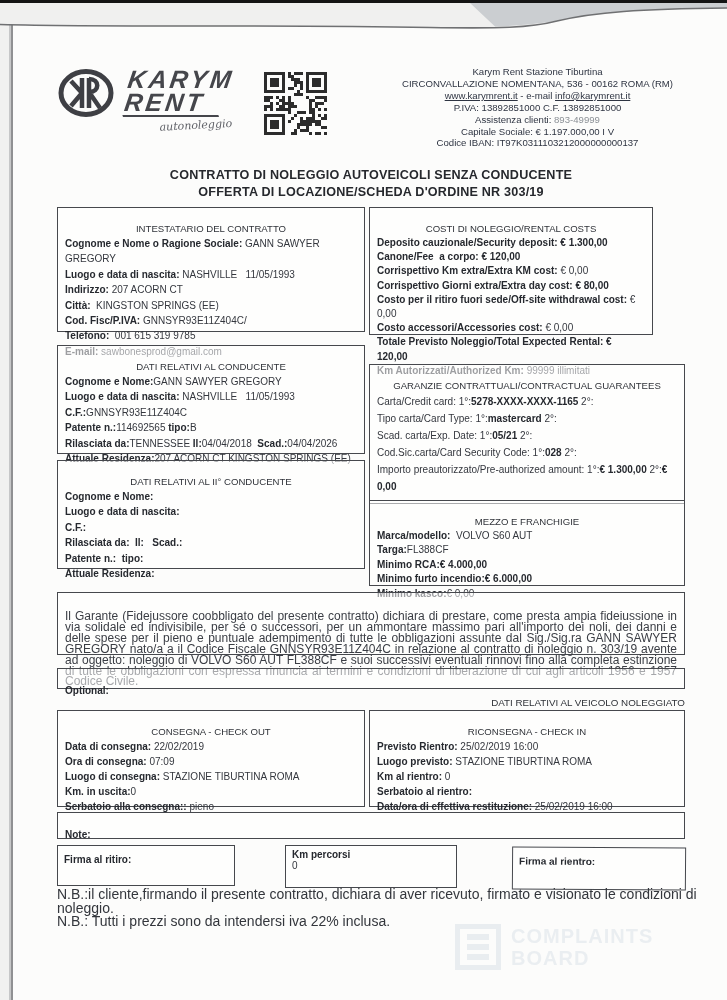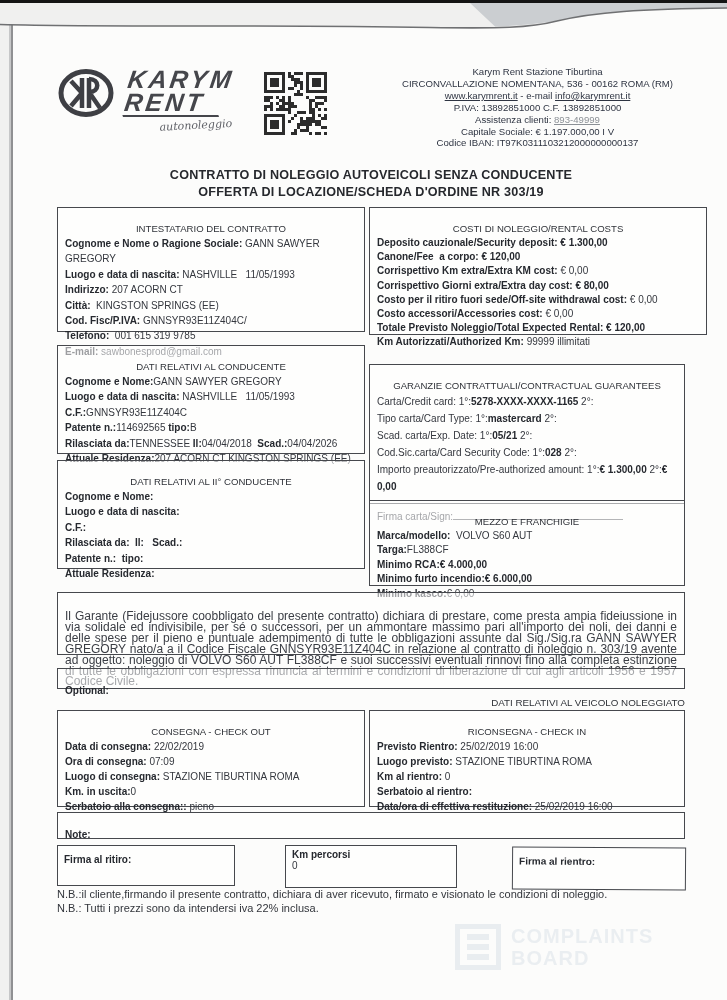--- a/index.html
+++ b/index.html
@@ -13,21 +13,21 @@
   .logo{position:absolute;left:58px;top:68px;display:flex;align-items:flex-start;}
   .wordmark{margin-left:10px;transform:skewX(-8deg);}
   .wm-line{font-weight:bold;font-style:italic;font-size:25px;line-height:23px;letter-spacing:3px;color:#45464b;}
   .wm-tail{width:96px;height:2px;background:#45464b;margin-top:1px;transform:skewX(25deg);}
   .tagline{font-family:"DejaVu Serif",serif;font-style:italic;font-size:11px;color:#606268;
            text-align:right;margin-top:3px;transform:rotate(-3deg);}
   .qr{position:absolute;left:264px;top:72px;}
   .company{position:absolute;left:385px;top:66px;width:305px;text-align:center;
            font-size:9.6px;line-height:11.9px;color:#2e3442;}
   .company .lnk{text-decoration:underline;}
-  .company .muted{color:#8b9096;text-decoration:underline;}
+  .company .muted{color:#8b9096;}
   
   .doc-title{position:absolute;left:57px;top:167px;width:628px;text-align:center;
              font-weight:bold;font-size:12.6px;line-height:17px;color:#26282d;letter-spacing:.2px;}
   
   .fbox{position:absolute;border:1.5px solid #46484d;box-sizing:border-box;
         padding:14px 7px 0 7px;background:rgba(255,255,255,.55);}
   .fbox-title{text-align:center;font-size:9.6px;color:#2f3238;margin:1px 0 2px 0;font-weight:normal;}
   .kv-row{font-size:10px;line-height:15.4px;color:#34373e;white-space:pre-wrap;}
   .tight .kv-row{line-height:14.2px;}
   .mid .kv-row{line-height:14.4px;}
@@ -38,21 +38,21 @@
   .seg-v{font-weight:normal;}
   .sign-row{font-size:10px;margin-top:14px;color:#34373e;}
   .sign-line{display:inline-block;width:170px;border-bottom:1px solid #5a5c60;height:10px;}
   .para{font-size:12px;line-height:10.9px;text-align:justify;color:#3a3d44;padding-top:4px;}
   .opt-label,.note-label{font-size:10px;font-weight:bold;color:#26292f;padding-top:2px;}
   .section-heading{position:absolute;left:57px;top:697px;width:628px;text-align:right;
                    font-size:9.8px;color:#2f3238;}
   .sigbox{position:absolute;border:1.5px solid #46484d;box-sizing:border-box;padding:3px 6px;background:rgba(255,255,255,.5);}
   .sigbox .lbl{font-size:10px;font-weight:bold;color:#26292f;}
   .sigbox .val{font-size:10px;color:#34373e;}
-  .footnotes{position:absolute;left:57px;top:888px;width:640px;font-size:11px;line-height:13.5px;color:#33363c;}
+  .footnotes{position:absolute;left:57px;top:888px;width:640px;font-size:14px;line-height:13.5px;color:#33363c;}
   
   .watermark{position:absolute;left:455px;top:924px;display:flex;align-items:center;opacity:.55;}
   .wmk-logo{width:46px;height:46px;border:5px solid #dbe1e8;box-sizing:border-box;margin-right:10px;
             display:flex;align-items:center;justify-content:center;}
   .wmk-bars{width:22px;height:26px;background:
      linear-gradient(180deg,#dbe1e8 0 6px,transparent 6px 10px,#dbe1e8 10px 16px,transparent 16px 20px,#dbe1e8 20px 26px);}
   .wmk-text{font-weight:bold;font-size:20px;line-height:22px;letter-spacing:1px;color:#dde3e9;}
 </style>
 </head>
 <body>
@@ -235,21 +235,21 @@
     <div>
         <div class="kv-row"><span class="seg-l">Cognome e Nome o Ragione Sociale:</span><span class="seg-v"> GANN SAWYER GREGORY</span></div>
         <div class="kv-row"><span class="seg-l">Luogo e data di nascita:</span><span class="seg-v"> NASHVILLE   11/05/1993</span></div>
         <div class="kv-row"><span class="seg-l">Indirizzo:</span><span class="seg-v"> 207 ACORN CT</span></div>
         <div class="kv-row"><span class="seg-l">Città:</span><span class="seg-v">  KINGSTON SPRINGS (EE)</span></div>
         <div class="kv-row"><span class="seg-l">Cod. Fisc/P.IVA:</span><span class="seg-v"> GNNSYR93E11Z404C/</span></div>
         <div class="kv-row"><span class="seg-l">Telefono:</span><span class="seg-v">  001 615 319 9785</span></div>
         <div class="kv-row"><span class="seg-l">E-mail:</span><span class="seg-v"> sawbonesprod@gmail.com</span></div>
       </div>
   </div>
-  <div class="fbox tight" style="left:369px;top:207px;width:338px;height:128px;">
+  <div class="fbox tight" style="left:369px;top:207px;width:284px;height:128px;">
     <div class="fbox-title">COSTI DI NOLEGGIO/RENTAL COSTS</div>
     <div>
         <div class="kv-row"><span class="seg-l">Deposito cauzionale/Security deposit:</span><span class="seg-b"> € 1.300,00</span></div>
         <div class="kv-row"><span class="seg-l">Canone/Fee  a corpo:</span><span class="seg-b"> € 120,00</span></div>
         <div class="kv-row"><span class="seg-l">Corrispettivo Km extra/Extra KM cost:</span><span class="seg-v"> € 0,00</span></div>
         <div class="kv-row"><span class="seg-l">Corrispettivo Giorni extra/Extra day cost:</span><span class="seg-b"> € 80,00</span></div>
         <div class="kv-row"><span class="seg-l">Costo per il ritiro fuori sede/Off-site withdrawal cost:</span><span class="seg-v"> € 0,00</span></div>
         <div class="kv-row"><span class="seg-l">Costo accessori/Accessories cost:</span><span class="seg-v"> € 0,00</span></div>
         <div class="kv-row"><span class="seg-l">Totale Previsto Noleggio/Total Expected Rental:</span><span class="seg-b"> € 120,00</span></div>
         <div class="kv-row"><span class="seg-l">Km Autorizzati/Authorized Km:</span><span class="seg-v"> 99999 illimitati</span></div>
@@ -269,21 +269,20 @@
   </div>
   <div class="fbox wide" style="left:369px;top:364px;width:316px;height:140px;">
     <div class="fbox-title">GARANZIE CONTRATTUALI/CONTRACTUAL GUARANTEES</div>
     <div>
         <div class="kv-row"><span class="seg-v">Carta/Credit card: 1°:</span><span class="seg-b">5278-XXXX-XXXX-1165</span><span class="seg-v"> 2°:</span></div>
         <div class="kv-row"><span class="seg-v">Tipo carta/Card Type: 1°:</span><span class="seg-b">mastercard</span><span class="seg-v"> 2°:</span></div>
         <div class="kv-row"><span class="seg-v">Scad. carta/Exp. Date: 1°:</span><span class="seg-b">05/21</span><span class="seg-v"> 2°:</span></div>
         <div class="kv-row"><span class="seg-v">Cod.Sic.carta/Card Security Code: 1°:</span><span class="seg-b">028</span><span class="seg-v"> 2°:</span></div>
         <div class="kv-row"><span class="seg-v">Importo preautorizzato/Pre-authorized amount: 1°:</span><span class="seg-b">€ 1.300,00</span><span class="seg-v"> 2°:</span><span class="seg-b">€ 0,00</span></div>
       </div>
-    <div class="sign-row"><span>Firma carta/Sign:</span><span class="sign-line"></span></div>
   </div>
 
   <div class="fbox" style="left:57px;top:460px;width:308px;height:109px;">
     <div class="fbox-title">DATI RELATIVI AL II° CONDUCENTE</div>
     <div>
         <div class="kv-row"><span class="seg-l">Cognome e Nome:</span></div>
         <div class="kv-row"><span class="seg-l">Luogo e data di nascita:</span></div>
         <div class="kv-row"><span class="seg-l">C.F.:</span></div>
         <div class="kv-row"><span class="seg-l">Rilasciata da:</span><span class="seg-l">  Il:</span><span class="seg-l">   Scad.:</span></div>
         <div class="kv-row"><span class="seg-l">Patente n.:</span><span class="seg-l">  tipo:</span></div>

